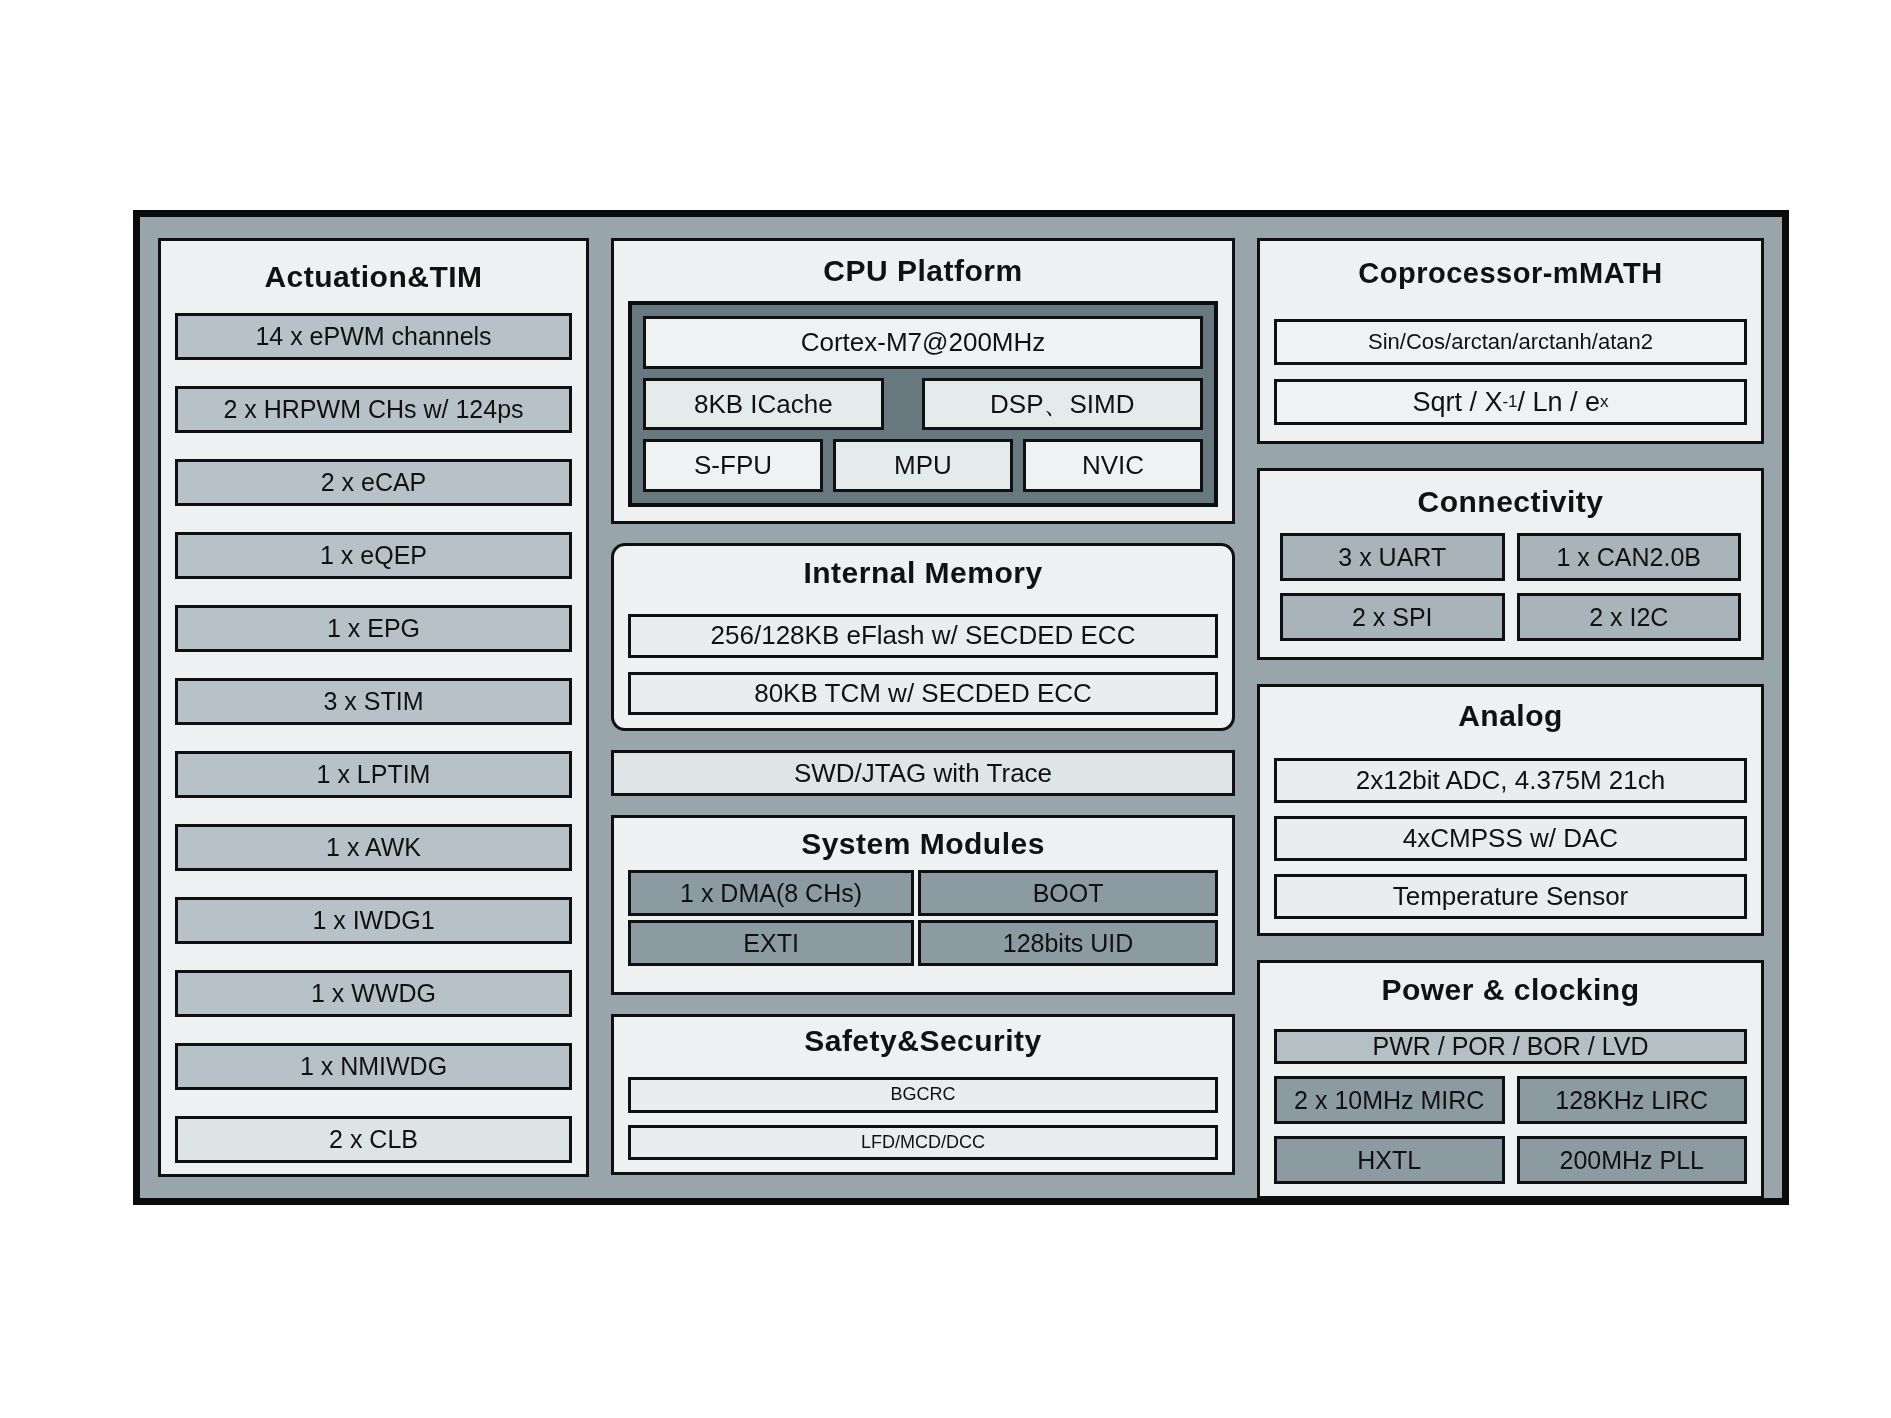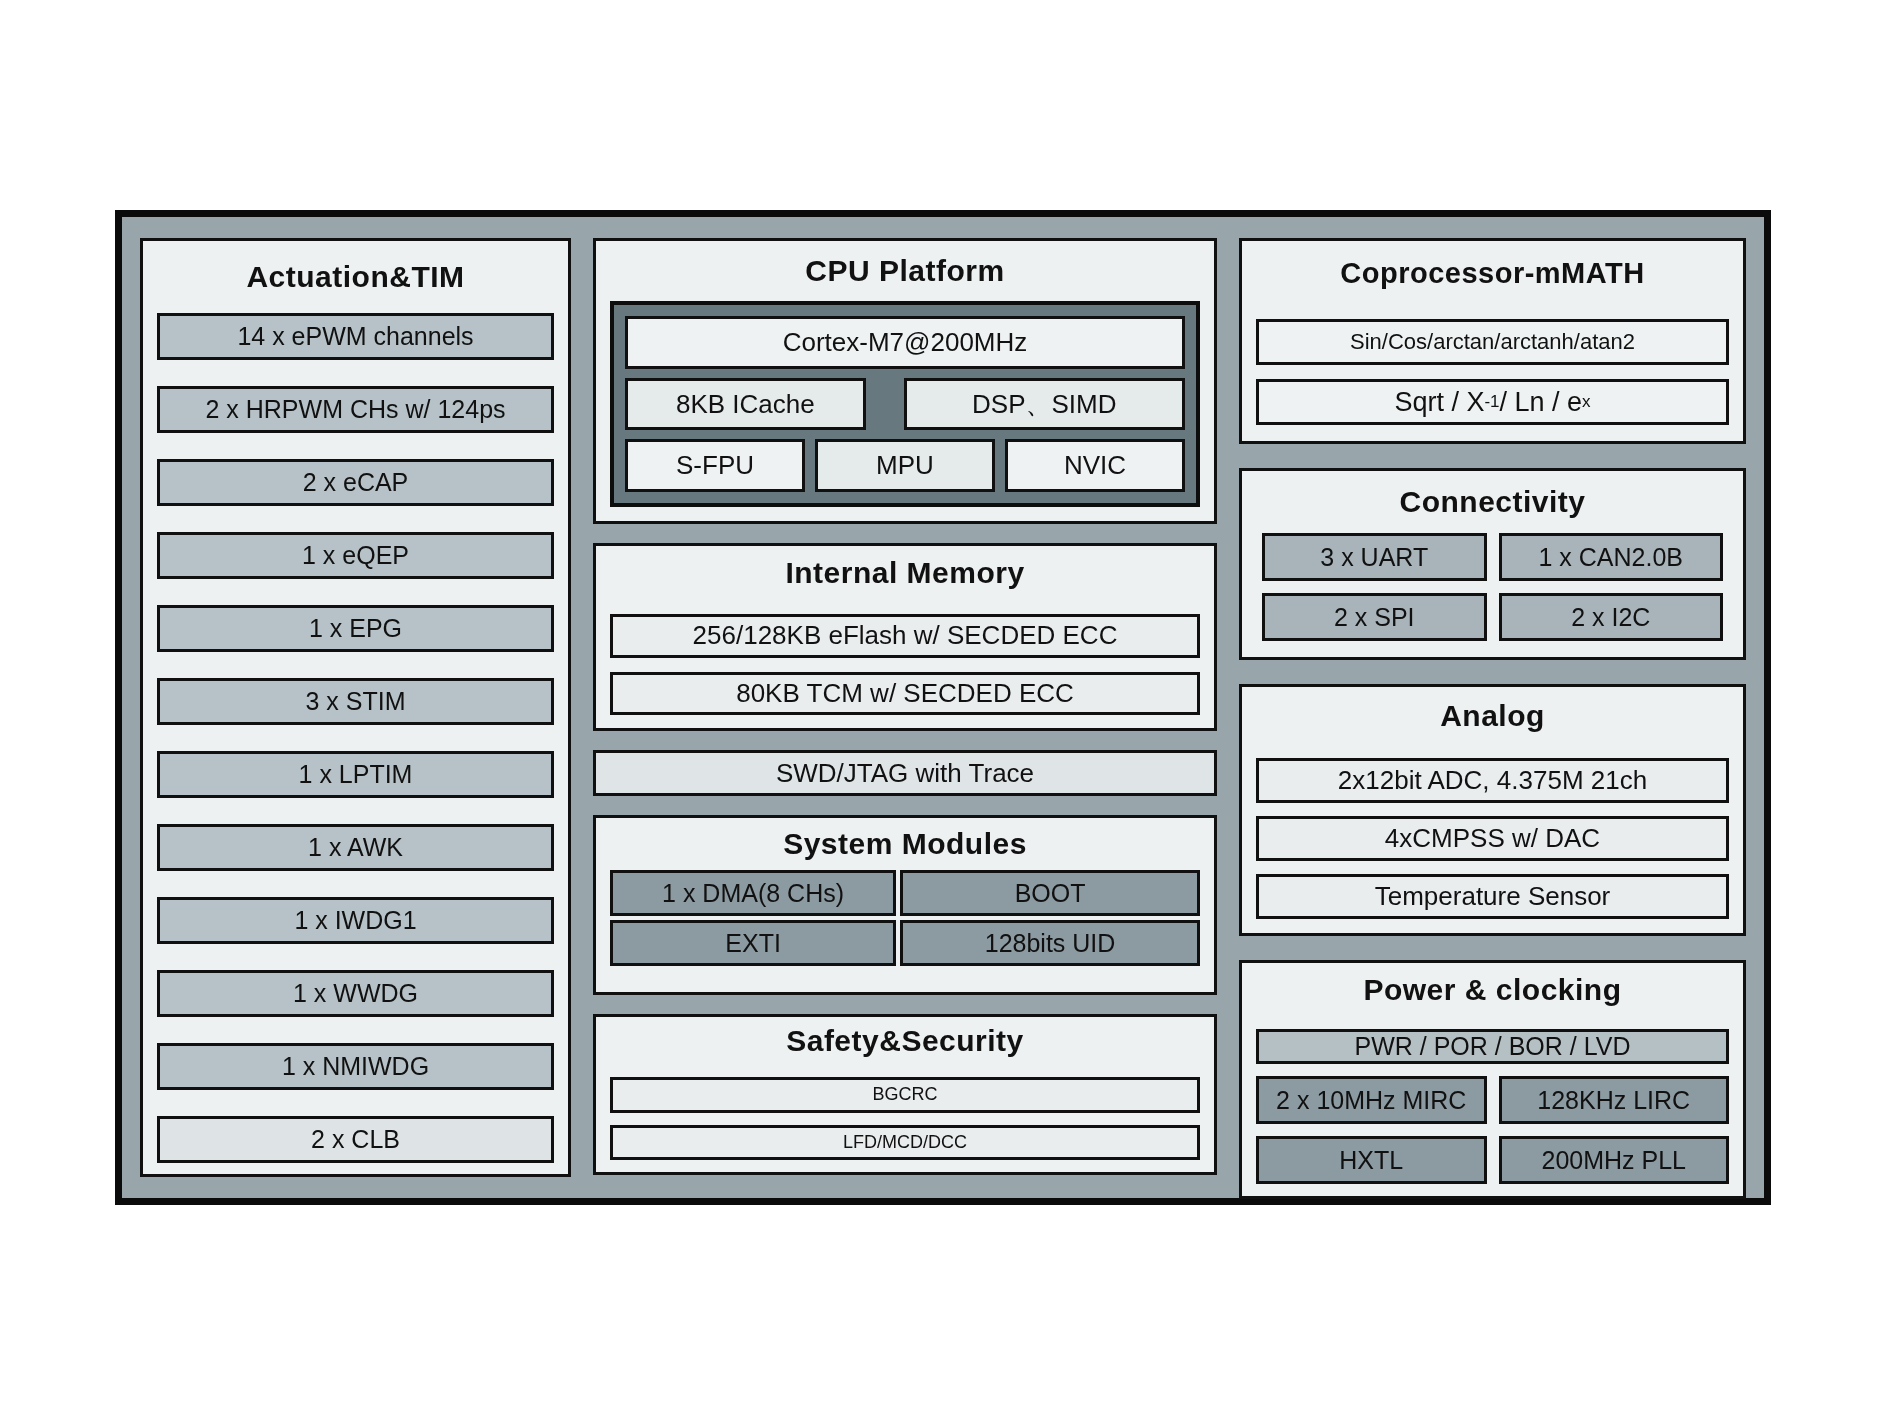--- a/index.html
+++ b/index.html
@@ -1,21 +1,21 @@
 <!DOCTYPE html>
 <html><head>
 <meta charset="utf-8">
 <style>
   html, body { margin:0; padding:0; background:#ffffff; }
   .page {
     position:relative; width:1891px; height:1418px; background:#ffffff;
     font-family:"Liberation Sans","DejaVu Sans",sans-serif; color:#111;
   }
   .frame {
-    position:absolute; left:115px; top:210px; width:1656px; height:995px;
+    position:absolute; left:133px; top:210px; width:1656px; height:995px;
     box-sizing:border-box; background:#98a6ac; border:7px solid #0b0b0b;
     padding:21px 18px; display:flex; gap:22px; align-items:stretch;
   }
   .panel {
     background:#eef1f2; border:3px solid #101010; box-sizing:border-box;
   }
   .ptitle {
     font-weight:bold; font-size:30px; text-align:center;
     display:flex; align-items:center; justify-content:center; letter-spacing:0.5px;
   }
@@ -44,21 +44,21 @@
   
   .col-mid { width:624px; flex:none; display:flex; flex-direction:column; gap:19px; }
   .cpu-panel { height:286px; display:flex; flex-direction:column; padding:0 14px 14px; }
   .cpu-panel .ptitle { height:60px; flex:none; }
   .cpu-core-wrap {
     flex:1; background:#68787f; border:4px solid #0d0d0d; box-sizing:border-box;
     padding:11px; display:flex; flex-direction:column; gap:9px;
   }
   .cpu-row { display:flex; gap:10px; flex:1; }
   .cpu-box { border:3px solid #101010; box-sizing:border-box; display:flex; align-items:center; justify-content:center; font-size:26px; white-space:nowrap; }
-  .mem-panel { height:188px; display:flex; flex-direction:column; padding:0 14px 13px; gap:14px; }
+  .mem-panel { height:188px; display:flex; flex-direction:column; padding:0 14px 13px; gap:14px;border-radius:14px; }
   .mem-panel .ptitle { height:54px; flex:none; }
   .mem-panel .box { height:48px; font-size:26px; }
   .swd-bar { height:46px; flex:none; font-size:26px; }
   .sys-panel { height:180px; display:flex; flex-direction:column; padding:0 14px 14px; }
   .sys-panel .ptitle { height:52px; flex:none; }
   .grid2 { display:grid; grid-template-columns:48.5% 1fr; gap:4px; }
   .grid2 .box { height:46px; }
   .safety-panel { height:161px; display:flex; flex-direction:column; padding:0 14px 12px; gap:12px; }
   .safety-panel .ptitle { height:48px; flex:none;text-align:center; }
   .safety-panel .box { height:44px; font-size:18px; }

